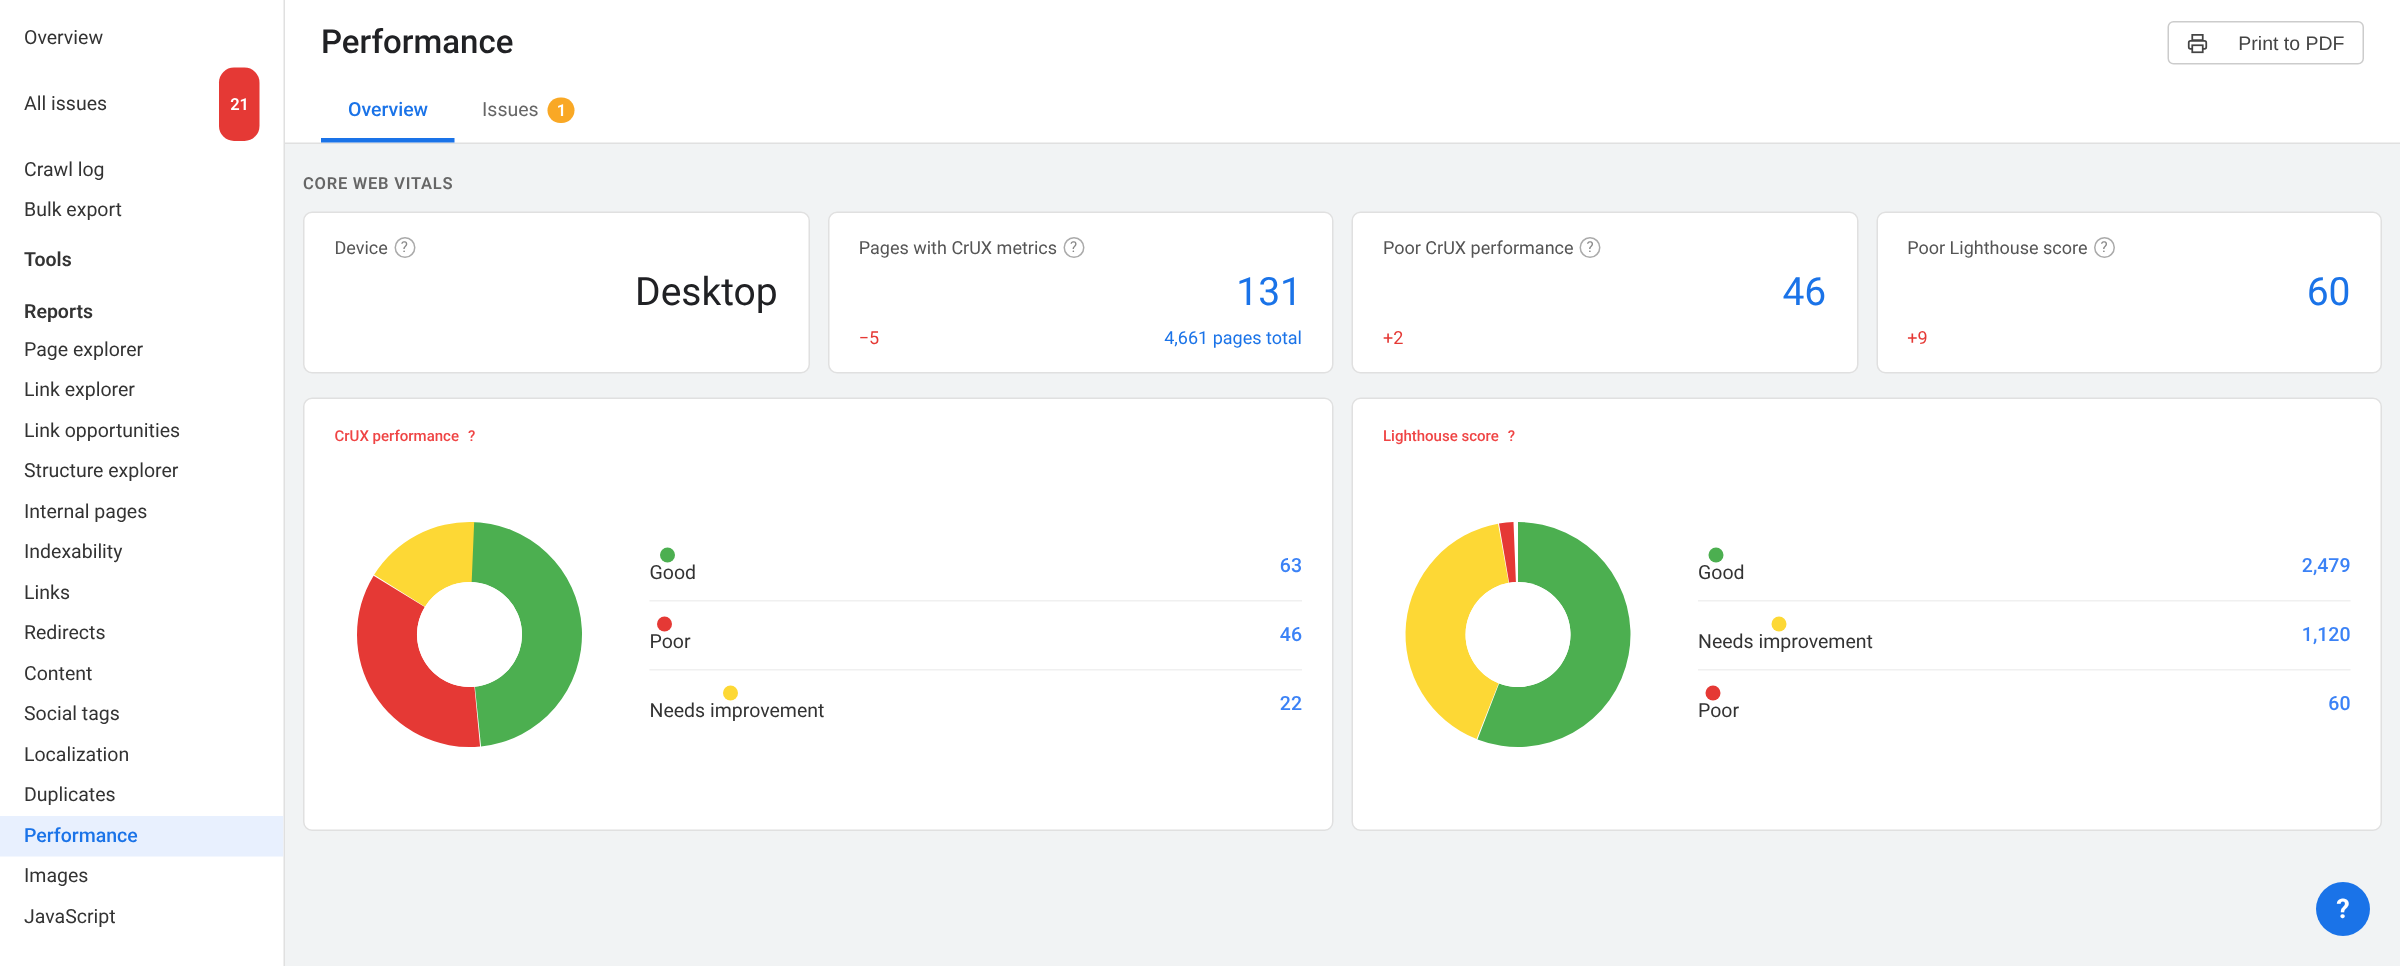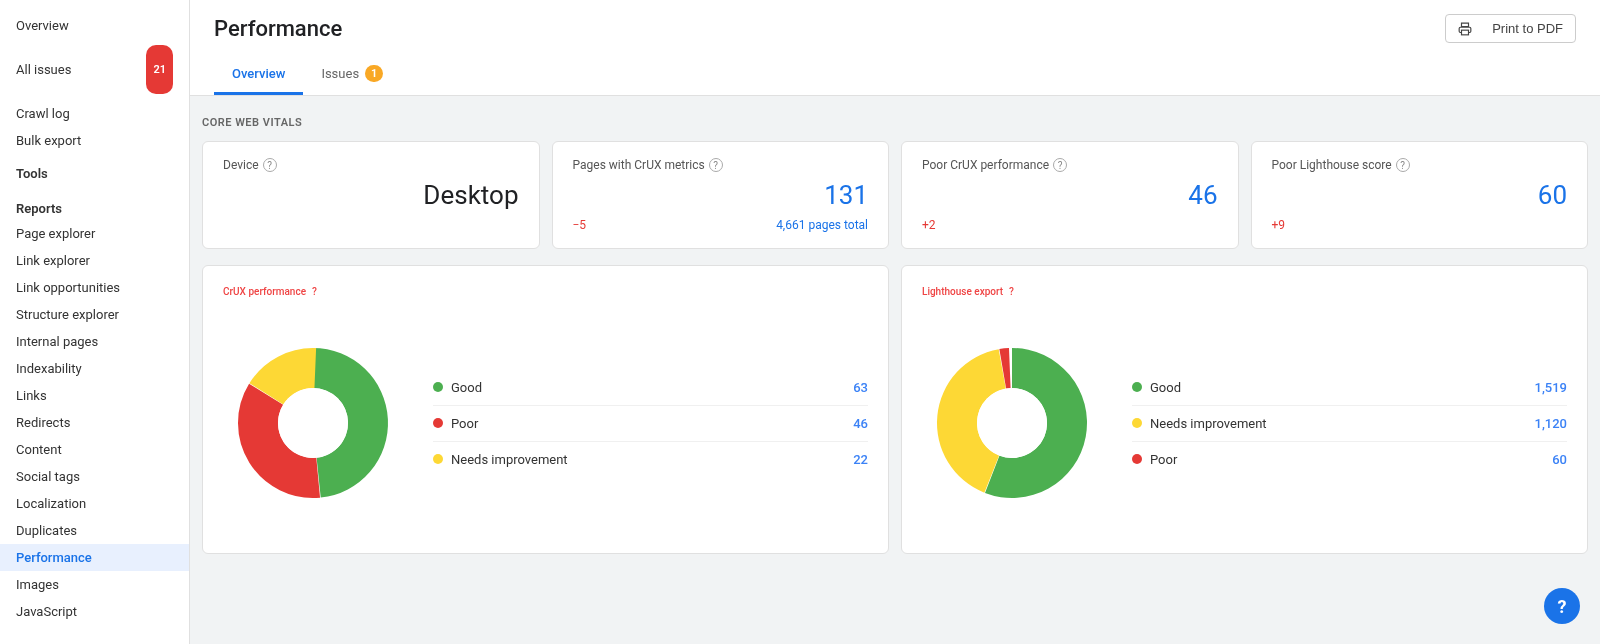--- a/index.html
+++ b/index.html
@@ -221,20 +221,21 @@
     .legend-dot {
       width: 10px;
       height: 10px;
       border-radius: 50%;
       margin-right: 8px;
       flex-shrink: 0;
     }
     .legend-left {
       display: flex;
       align-items: center;
+      flex-direction: column;
     }
     .legend-value {
       color: #3b82f6;
       font-weight: 500;
     }
 
     
     .help-btn {
       position: fixed;
       right: 20px;
@@ -390,37 +391,37 @@
         <span class="legend-dot" style="background:#fdd835;"></span>
         <span>Needs improvement</span>
       </span>
       <span class="legend-value">22</span>
     </div>
             </div>
           </div>
         </div>
         <div class="chart-card">
           <div class="chart-title">
-            <span>Lighthouse export</span> 
+            <span>Lighthouse score</span> 
             <span class="info-icon">?</span>
           </div>
           <div class="chart-inner">
             <div class="donut-wrap"><svg viewBox="0 0 180 220">
                 <path d="M 90 35 A 75 75 0 1 1 63.000239390996136 179.97151511191169 L 77.4001117157982 142.6533737188921 A 35 35 0 1 0 90 75 Z" fill="#4caf50"></path>
                 <path d="M 62.390658548649135 179.73323644161886 A 75 75 0 0 1 76.69287910493681 36.18996996691999 L 83.7900102489705 75.555319317896 A 35 35 0 0 0 77.11564065603626 142.5421770060888 Z" fill="#fdd835"></path>
                 <path d="M 77.33749164654493 36.076655363825154 A 75 75 0 0 1 86.990115560058 35.06042036641655 L 88.5953872613604 75.02819617099439 A 35 35 0 0 0 84.0908294350543 75.50243916978508 Z" fill="#e53935"></path>
                 <circle cx="90" cy="110" r="35" fill="white"></circle>
               </svg></div>
             <div class="legend">
               <div class="legend-item">
       <span class="legend-left">
         <span class="legend-dot" style="background:#4caf50;"></span>
         <span>Good</span>
       </span>
-      <span class="legend-value">1,519</span>
+      <span class="legend-value">2,479</span>
     </div>
               <div class="legend-item">
       <span class="legend-left">
         <span class="legend-dot" style="background:#fdd835;"></span>
         <span>Needs improvement</span>
       </span>
       <span class="legend-value">1,120</span>
     </div>
               <div class="legend-item">
       <span class="legend-left">

